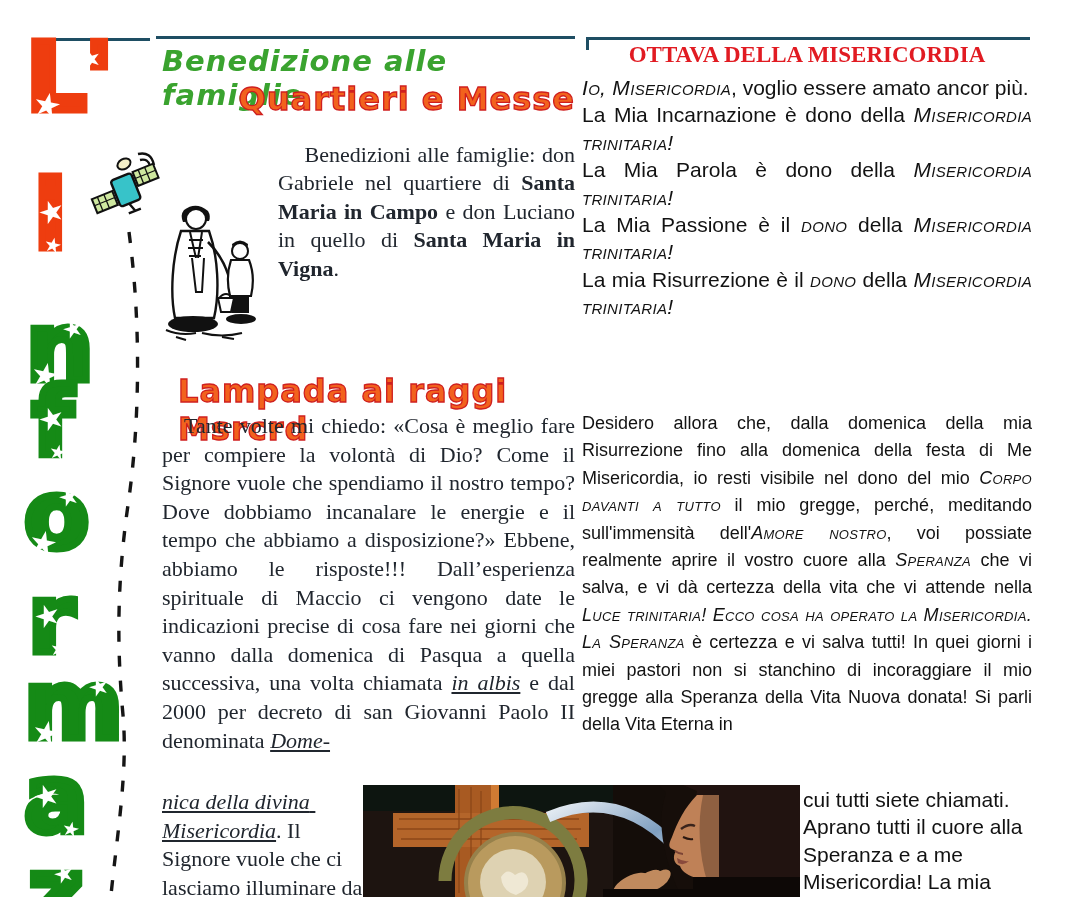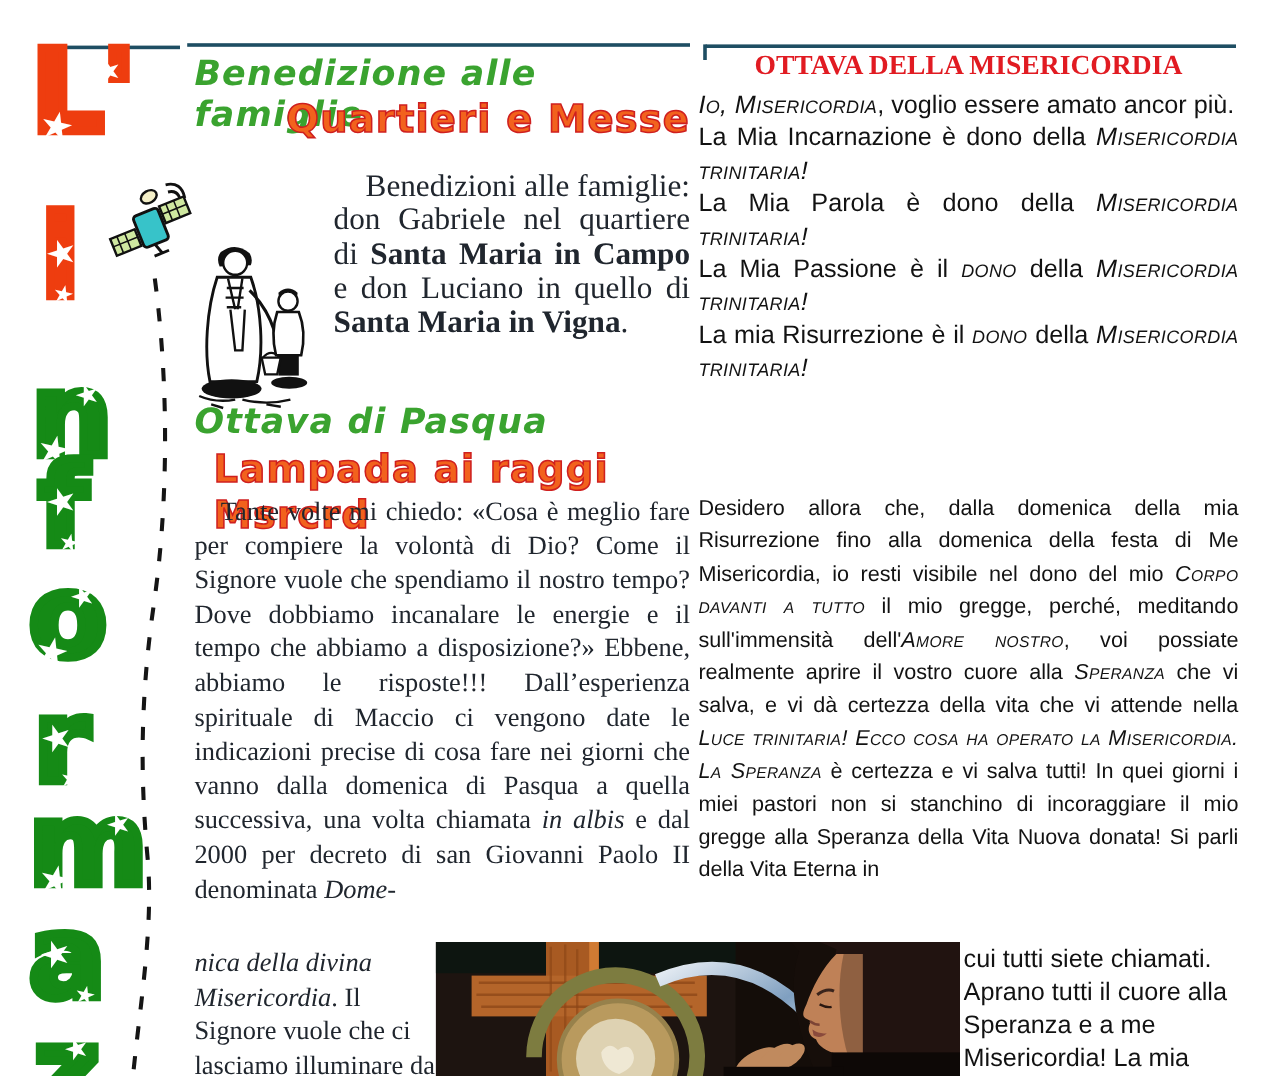--- a/index.html
+++ b/index.html
@@ -40,42 +40,42 @@
   .kicker{position:absolute;left:162px;width:413px;color:var(--heading-green);
           font-family:"DejaVu Sans",sans-serif;font-style:italic;font-weight:600;
           font-size:29px;letter-spacing:1px;}
   .kicker1{top:44px;} .kicker2{top:334px;}
   .comic-title{position:absolute;left:162px;width:413px;color:var(--heading-orange);
           font-family:"DejaVu Sans",sans-serif;font-weight:800;font-size:32px;
           letter-spacing:1px;-webkit-text-stroke:1.3px var(--heading-outline-red);}
   .title1{top:80px;text-align:right;padding-left:30px;box-sizing:border-box;}
   .title2{top:372px;padding-left:16px;box-sizing:border-box;}
   .p{white-space:pre-wrap;text-align:justify;hyphens:auto;-webkit-hyphens:auto;}
-  .col1-p1{position:absolute;left:162px;top:112px;width:413px;font-size:26px;line-height:28.6px;}
+  .col1-p1{position:absolute;left:162px;top:112px;width:413px;font-size:22px;line-height:28.6px;}
   .clipart{float:left;width:108px;height:142px;margin:2px 8px 0 0;}
   .note-blue{position:absolute;left:162px;top:257px;width:413px;color:var(--note-blue);
           font-weight:bold;font-variant:small-caps;font-size:24px;line-height:31px;
           text-indent:18px;text-align:justify;hyphens:auto;}
   .col1-p2{position:absolute;left:162px;top:412px;width:413px;height:378px;overflow:hidden;
           font-size:22px;line-height:28.6px;text-indent:22px;}
   .col1-p2wrap{position:absolute;left:162px;top:788px;width:202px;height:109px;overflow:hidden;
           font-size:22px;line-height:28.6px;text-align:left;}
   
   .photo{position:absolute;left:363px;top:785px;width:437px;height:112px;overflow:hidden;}
   
   .col2{font-family:"Liberation Sans",sans-serif;color:var(--body-black);}
   .col2-title{position:absolute;left:582px;top:42px;width:450px;text-align:center;
           font-family:Liberation Serif, serif;font-weight:bold;font-size:23px;
           color:var(--title-red);}
   .col2-p1{position:absolute;left:582px;top:74px;width:450px;font-size:21px;line-height:27.4px;}
   .col2-p2{position:absolute;left:582px;top:410px;width:450px;font-size:18px;line-height:27.4px;}
   .col2-p2wrap{position:absolute;left:803px;top:786px;width:256px;height:111px;overflow:hidden;
           font-size:21px;line-height:27.4px;text-align:left;}
   
-  .b{font-weight:bold;} .i{font-style:italic;}
+  .b{font-weight:bold;} .i{font-style:italic;text-decoration:underline;}
   .sc{font-style:italic;font-variant:small-caps;letter-spacing:.3px;}
 </style>
 </head>
 <body>
 
 <div class="page">
 
   <div class="rule rule-letters"></div>
   <div class="rule rule-col1"></div>
   <div class="rule rule-col2"></div>
@@ -133,21 +133,20 @@
         <rect x="70" y="96" width="17" height="17" fill="#111"></rect>
         <ellipse cx="79" cy="119" rx="15" ry="5" fill="#111"></ellipse>
         <path d="M56,98 l3,14 h10 l3,-14 z" fill="#fff" stroke="#111" stroke-width="2"></path>
         <path d="M57,98 q7,-8 14,0" fill="none" stroke="#111" stroke-width="1.8"></path>
         <path d="M4,130 q14,6 30,3 M40,133 q20,5 40,0 M14,137 l10,3 M60,137 l12,2" fill="none" stroke="#111" stroke-width="2"></path>
       </svg>
     </span><span><span>Benedizioni alle famiglie: don Gabriele nel quartiere di </span><span class="b">Santa Maria in Campo</span><span> e don Luciano in quello di </span><span class="b">Santa Maria in Vigna</span><span>.</span></span>
   </div>
 
 
-  <div class="kicker kicker2">Ottava di Pasqua</div>
   <div class="comic-title title2">Lampada ai raggi Msrcrd</div>
 
   <div class="p col1-p2"><span>Tante volte mi chiedo: «Cosa è meglio fare per compiere la volontà di Dio? Come il Signore vuole che spendiamo il nostro tempo? Dove dobbiamo incanalare le energie e il tempo che abbiamo a disposizione?» Ebbene, abbiamo le risposte!!! Dall’esperienza spirituale di Maccio ci vengono date le indicazioni precise di cosa fare nei giorni che vanno dalla domenica di Pasqua a quella successiva, una volta chiamata </span><span class="i">in albis</span><span> e dal 2000 per decreto di san Giovanni Paolo II denominata </span><span class="i">Dome-</span></div>
   <div class="p col1-p2wrap"><span class="i">nica della divina Misericordia</span><span>. Il Signore vuole che ci lasciamo illuminare da Lui, che si mostra</span></div>
 
   <div class="photo">
     <svg viewBox="0 0 437 112" width="437" height="112">
       <defs>
         <linearGradient id="shine" x1="0" y1="0" x2="1" y2="1">
           <stop offset="0" stop-color="#e9eff5"></stop>

